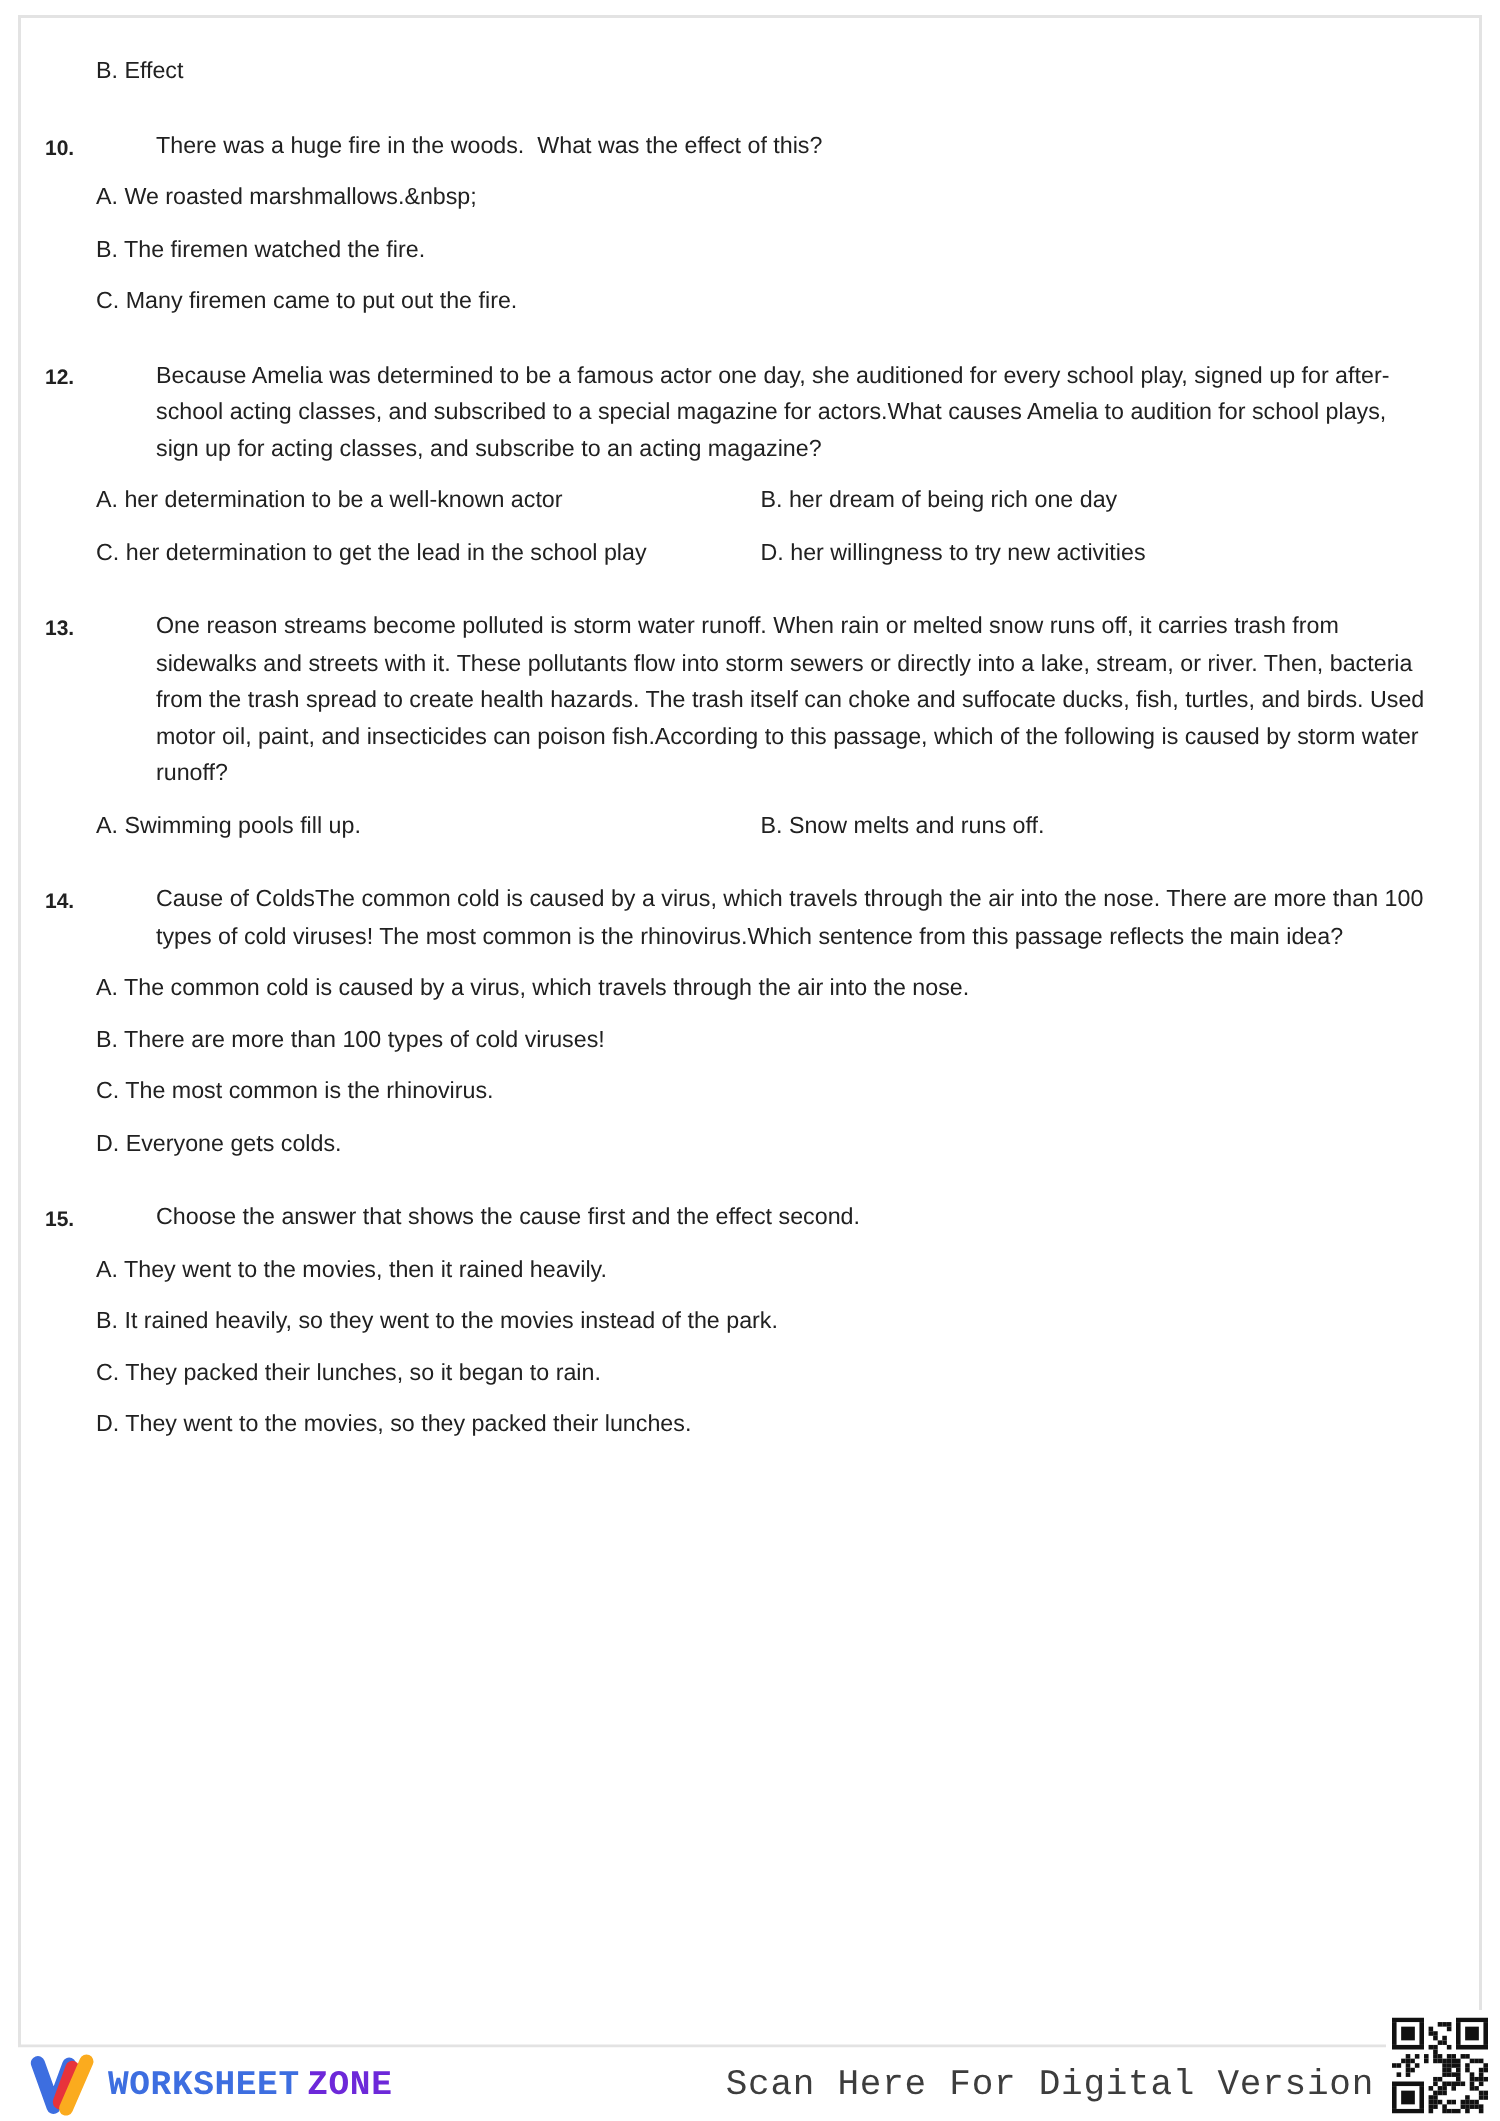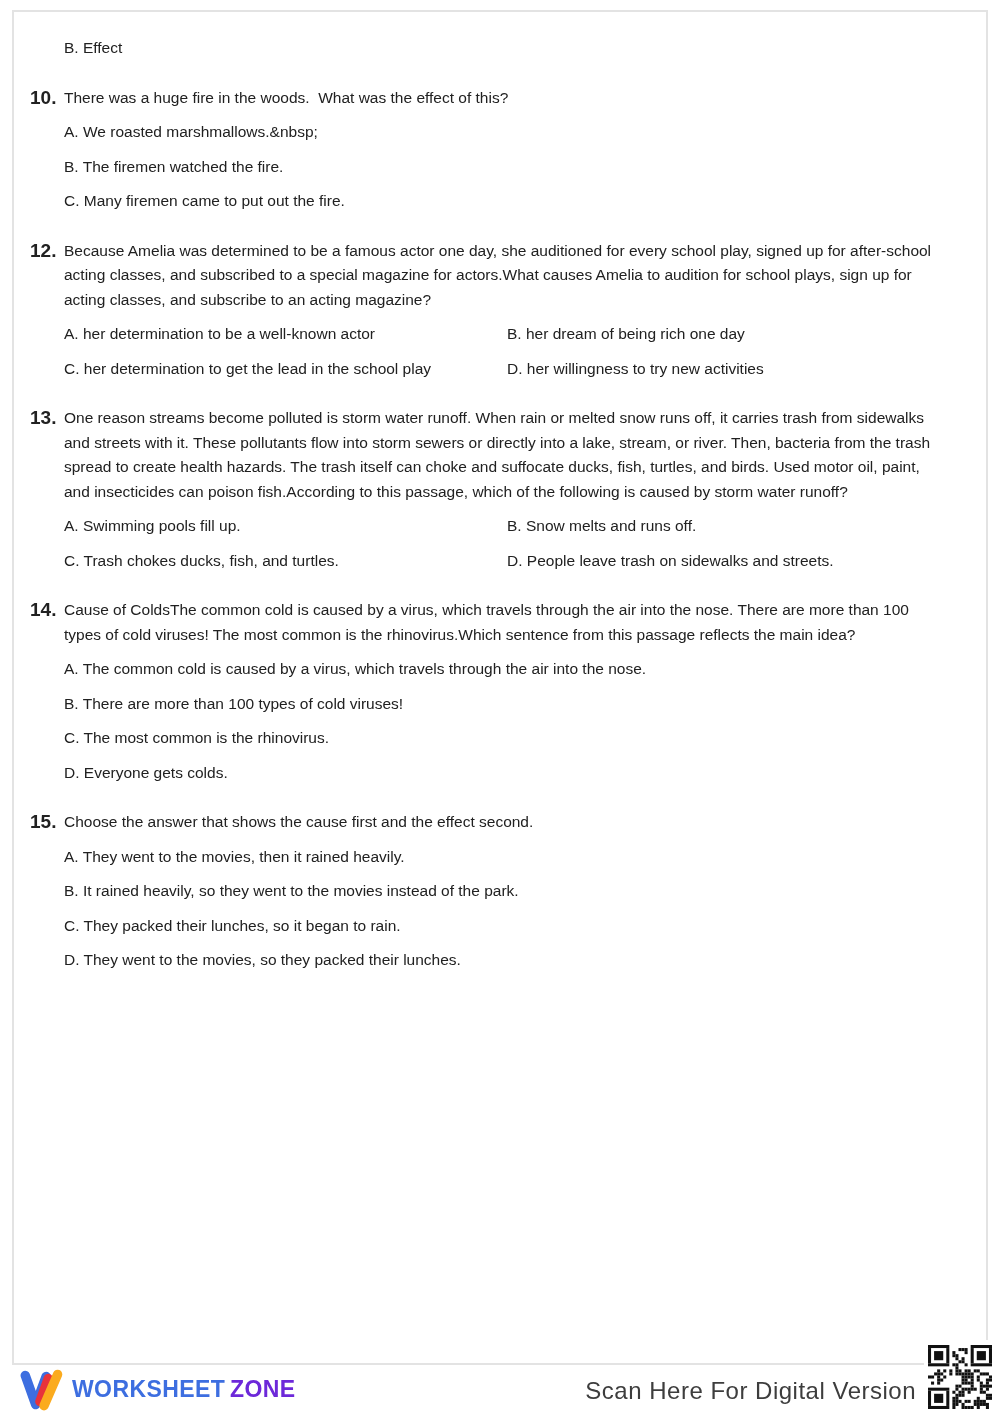--- a/index.html
+++ b/index.html
@@ -15,32 +15,32 @@
   .carryover-row{
     display:flex;margin-top:24px;padding-left:50px;
     font-size:15.5px;line-height:24.5px;
   }
   .carryover-row .opt-cell:first-child{width:443px;flex:0 0 auto;}
   .question{
     position:relative;margin-top:25px;padding-left:50px;padding-right:34px;
   }
   .q-num{
     position:absolute;left:16px;top:0;
-    font-weight:bold;font-size:19px;line-height:24.5px;
+    font-weight:bold;font-size:14px;line-height:24.5px;
   }
   .q-text{
-    font-size:15.5px;line-height:24.5px;max-width:878px;white-space:pre-wrap;
+    font-size:15.5px;line-height:24.5px;max-width:878px;white-space:pre-wrap;margin-left:40px;
   }
   .opt-row{
     display:flex;margin-top:10px;font-size:15.5px;line-height:24.5px;
   }
   .opt-row.two-col .opt-cell:first-child{width:443px;flex:0 0 auto;padding-right:10px;box-sizing:border-box;}
   .opt-cell{white-space:pre-wrap;}
   .footer{
-    position:absolute;left:0;top:1365px;width:1000px;height:49px;background:#fff;
+    position:absolute;left:0;top:1365px;width:1000px;height:49px;background:#fff;font-family:Liberation Mono, monospace;
   }
   .brand{
     position:absolute;left:20px;top:1px;display:flex;align-items:center;gap:6px;
   }
   .brand-text{font-size:23px;font-weight:bold;letter-spacing:0.4px;display:flex;}
   .brand-word1{color:#3d6ee0;}
   .brand-word2{color:#6d28d9;margin-left:5px;}
   .scan-text{
     position:absolute;right:84px;top:12px;
     font-size:24px;color:#3d3d3d;letter-spacing:0.5px;white-space:nowrap;
@@ -90,24 +90,20 @@
         </div>
   </div>
 
   <div class="question">
     <span class="q-num">13.</span>
     <div class="q-text">One reason streams become polluted is storm water runoff. When rain or melted snow runs off, it carries trash from sidewalks and streets with it. These pollutants flow into storm sewers or directly into a lake, stream, or river. Then, bacteria from the trash spread to create health hazards. The trash itself can choke and suffocate ducks, fish, turtles, and birds. Used motor oil, paint, and insecticides can poison fish.According to this passage, which of the following is caused by storm water runoff?</div>
     <div>
           <div class="opt-row two-col">
             <div class="opt-cell">A. Swimming pools fill up.</div>
             <div class="opt-cell">B. Snow melts and runs off.</div>
-          </div>
-          <div class="opt-row two-col">
-            <div class="opt-cell">C. Trash chokes ducks, fish, and turtles.</div>
-            <div class="opt-cell">D. People leave trash on sidewalks and streets.</div>
           </div>
         </div>
   </div>
 
   <div class="question">
     <span class="q-num">14.</span>
     <div class="q-text">Cause of ColdsThe common cold is caused by a virus, which travels through the air into the nose. There are more than 100 types of cold viruses! The most common is the rhinovirus.Which sentence from this passage reflects the main idea?</div>
     <div>
           <div class="opt-row">
             <div class="opt-cell">A. The common cold is caused by a virus, which travels through the air into the nose.</div>

